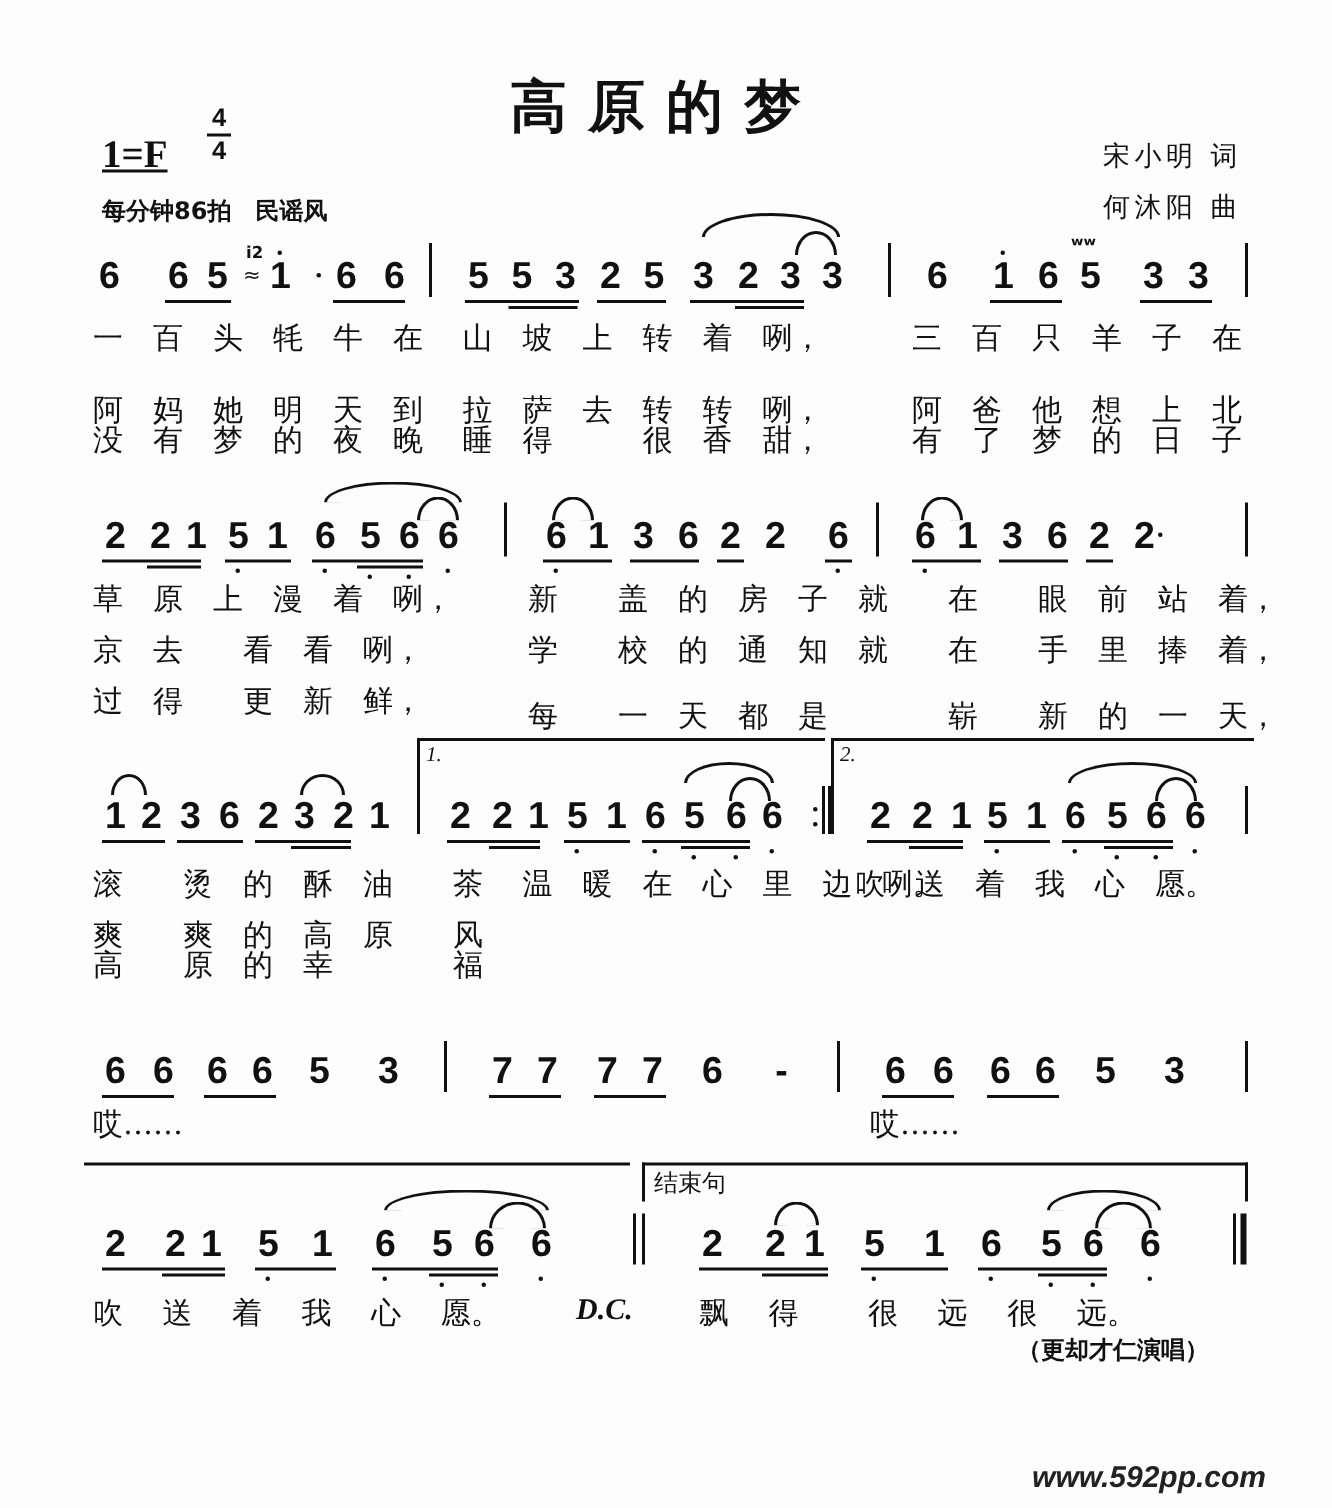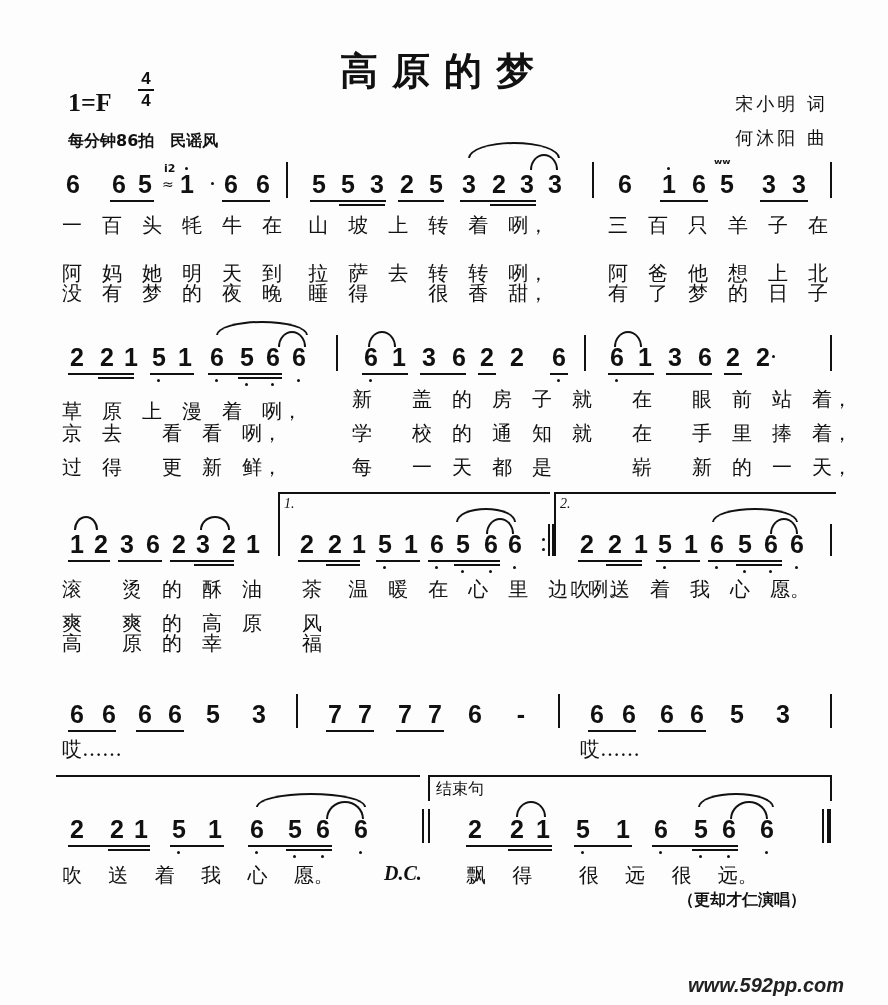--- a/index.html
+++ b/index.html
@@ -1,21 +1,21 @@
 <!DOCTYPE html>
 <html><head>
 <meta charset="utf-8">
 <style>
   html, body { margin:0; padding:0; background:#fdfdfd; }
   body { width:888px; height:1005px; position:relative; overflow:hidden; color:#111;
          font-family:"DejaVu Sans", sans-serif; }
   .abs { position:absolute; }
   .title { left:0; width:888px; top:46px; text-align:center; font-family:"DejaVu Serif", serif;
            font-size:38px; font-weight:bold; letter-spacing:14px; }
-  .key { left:68px; top:88px; font-family:"Liberation Serif", serif; font-weight:bold; font-size:26px; }
+  .key { left:68px; top:88px; font-family:"Liberation Serif", serif; font-weight:bold; font-size:26px;text-decoration:underline; }
   .tsig { left:138px; top:70px; width:16px; text-align:center; font-weight:bold; font-size:17px; line-height:18px;
           font-family:"Liberation Sans", sans-serif; }
   .tsig .bar { border-top:2px solid #111; margin:1px 0; }
   .tempo { left:68px; top:131px; font-size:16px; font-weight:bold; }
   .credit { right:60px; font-family:"DejaVu Serif", serif; font-size:18px; letter-spacing:3px; }
   .row { left:0; width:888px; height:40px; }
   .note { position:absolute; font-family:"Liberation Sans", sans-serif; font-weight:bold; font-size:25px;
           width:18px; text-align:center; line-height:28px; }
   .bl { position:absolute; width:2px; background:#111; }
   .ul { position:absolute; height:2px; background:#111; }
@@ -135,26 +135,26 @@
   <div class="slur" style="left:614px;top:-12px;width:24px;height:14px"></div>
   <span class="note" style="left:666px">3</span>
     <span class="note" style="left:696px">6</span>
   <div class="ul" style="left:666px;top:30px;width:46px"></div>
   <span class="note" style="left:724px">2</span>
     <div class="ul" style="left:724px;top:30px;width:18px"></div>
   <span class="note" style="left:754px">2</span>
     <span class="dot" style="left:772px;top:12px"></span>
   <div class="bl" style="left:830px;top:-8px;height:36px"></div>
 </div>
-<div class="lyric" style="left:62px;top:398px">草　原　上　漫　着　咧，</div>
+<div class="lyric" style="left:62px;top:386px">草　原　上　漫　着　咧，</div>
 <div class="lyric" style="left:352px;top:386px">新　　盖　的　房　子　就　　在　　眼　前　站　着，</div>
 <div class="lyric" style="left:62px;top:420px">京　去　　看　看　咧，</div>
 <div class="lyric" style="left:352px;top:420px">学　　校　的　通　知　就　　在　　手　里　捧　着，</div>
 <div class="lyric" style="left:62px;top:454px">过　得　　更　新　鲜，</div>
-<div class="lyric" style="left:352px;top:454px">每　　一　天　都　是　　　　崭　　新　的　一　天，</div>
+<div class="lyric" style="left:352px;top:464px">每　　一　天　都　是　　　　崭　　新　的　一　天，</div>
 
 <div class="volta" style="left:278px;top:492px;width:270px;height:30px">
   <span class="small abs" style="left:4px;top:2px">1.</span>
 </div>
 <div class="volta" style="left:554px;top:492px;width:280px;height:30px;border-right:none">
   <span class="small abs" style="left:4px;top:2px">2.</span>
 </div>
 <div class="abs row" style="top:530px">
   <span class="note" style="left:68px">1</span>
     <span class="note" style="left:92px">2</span>

